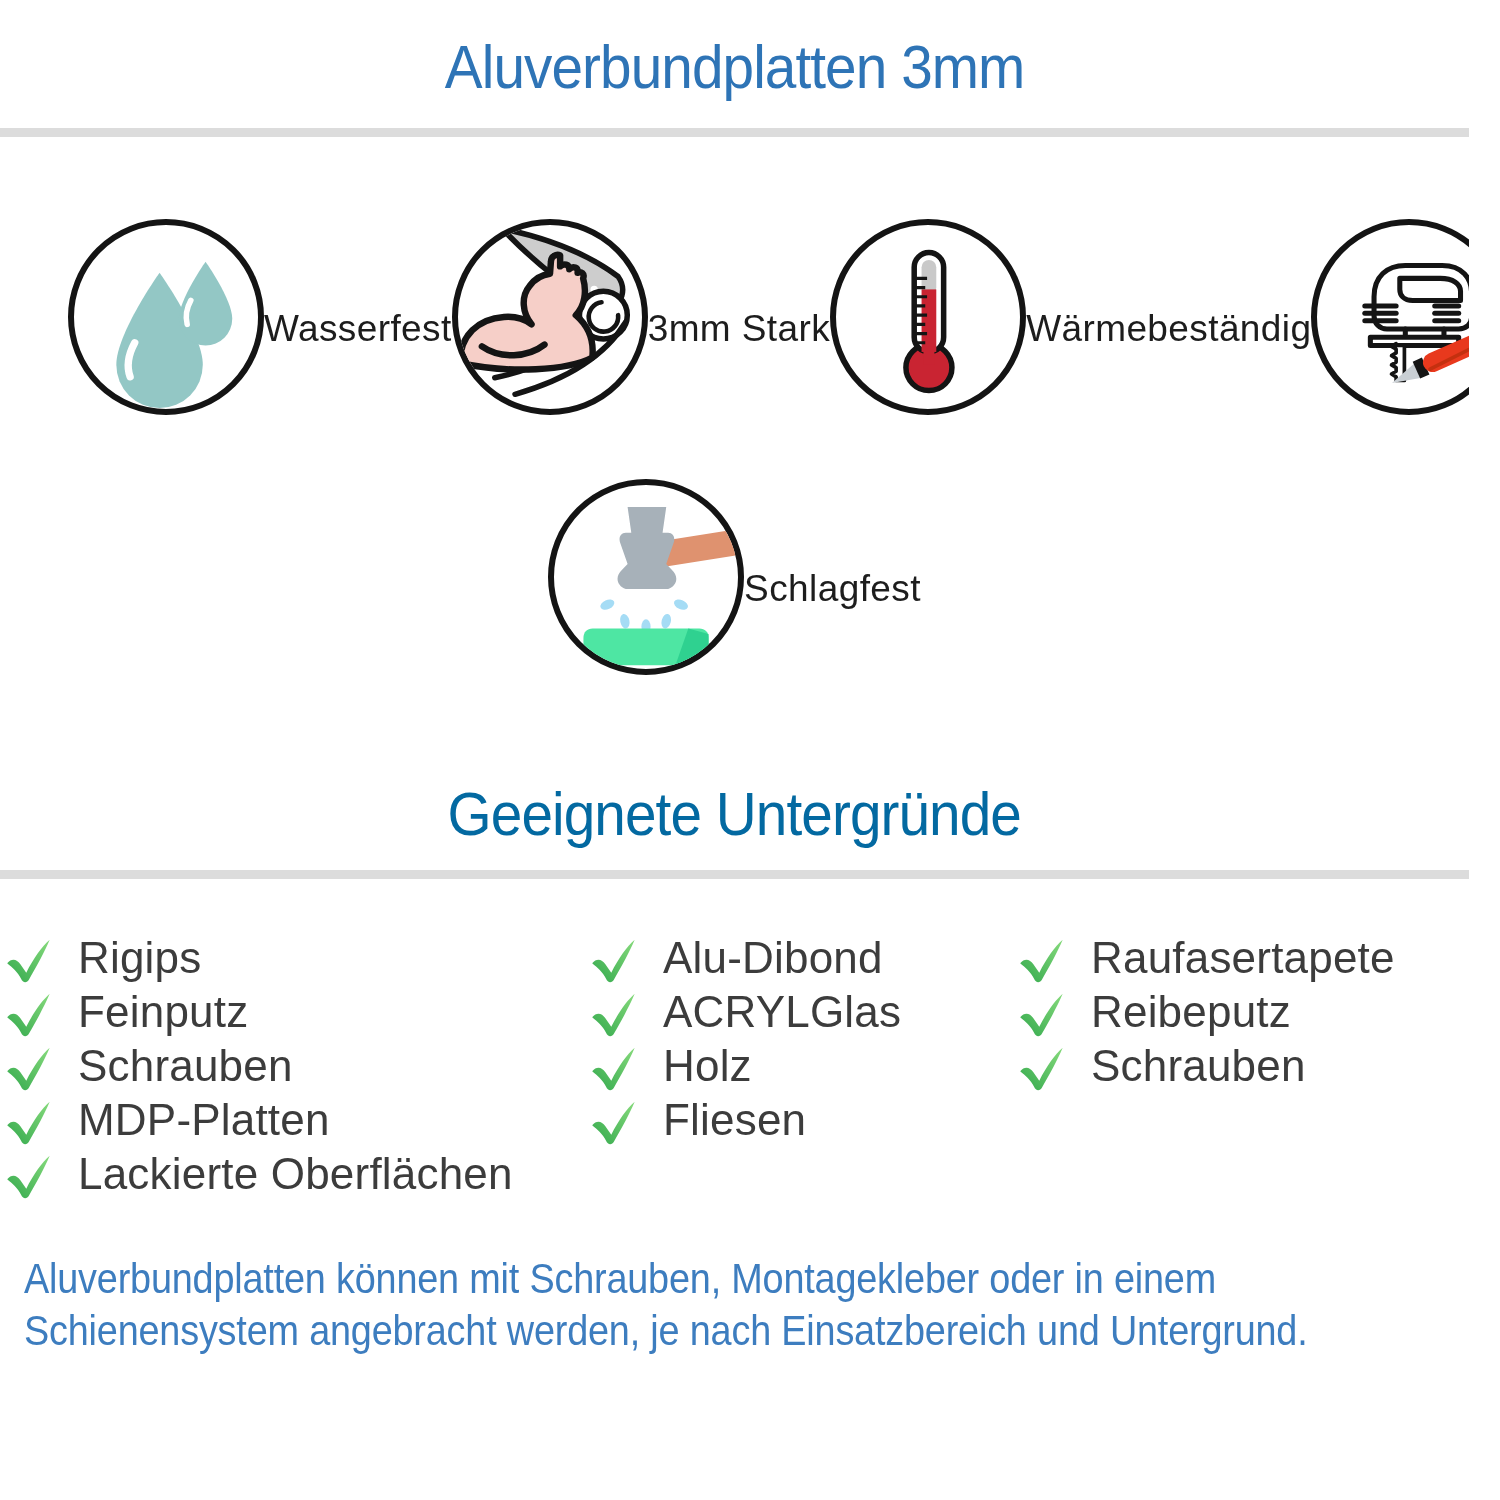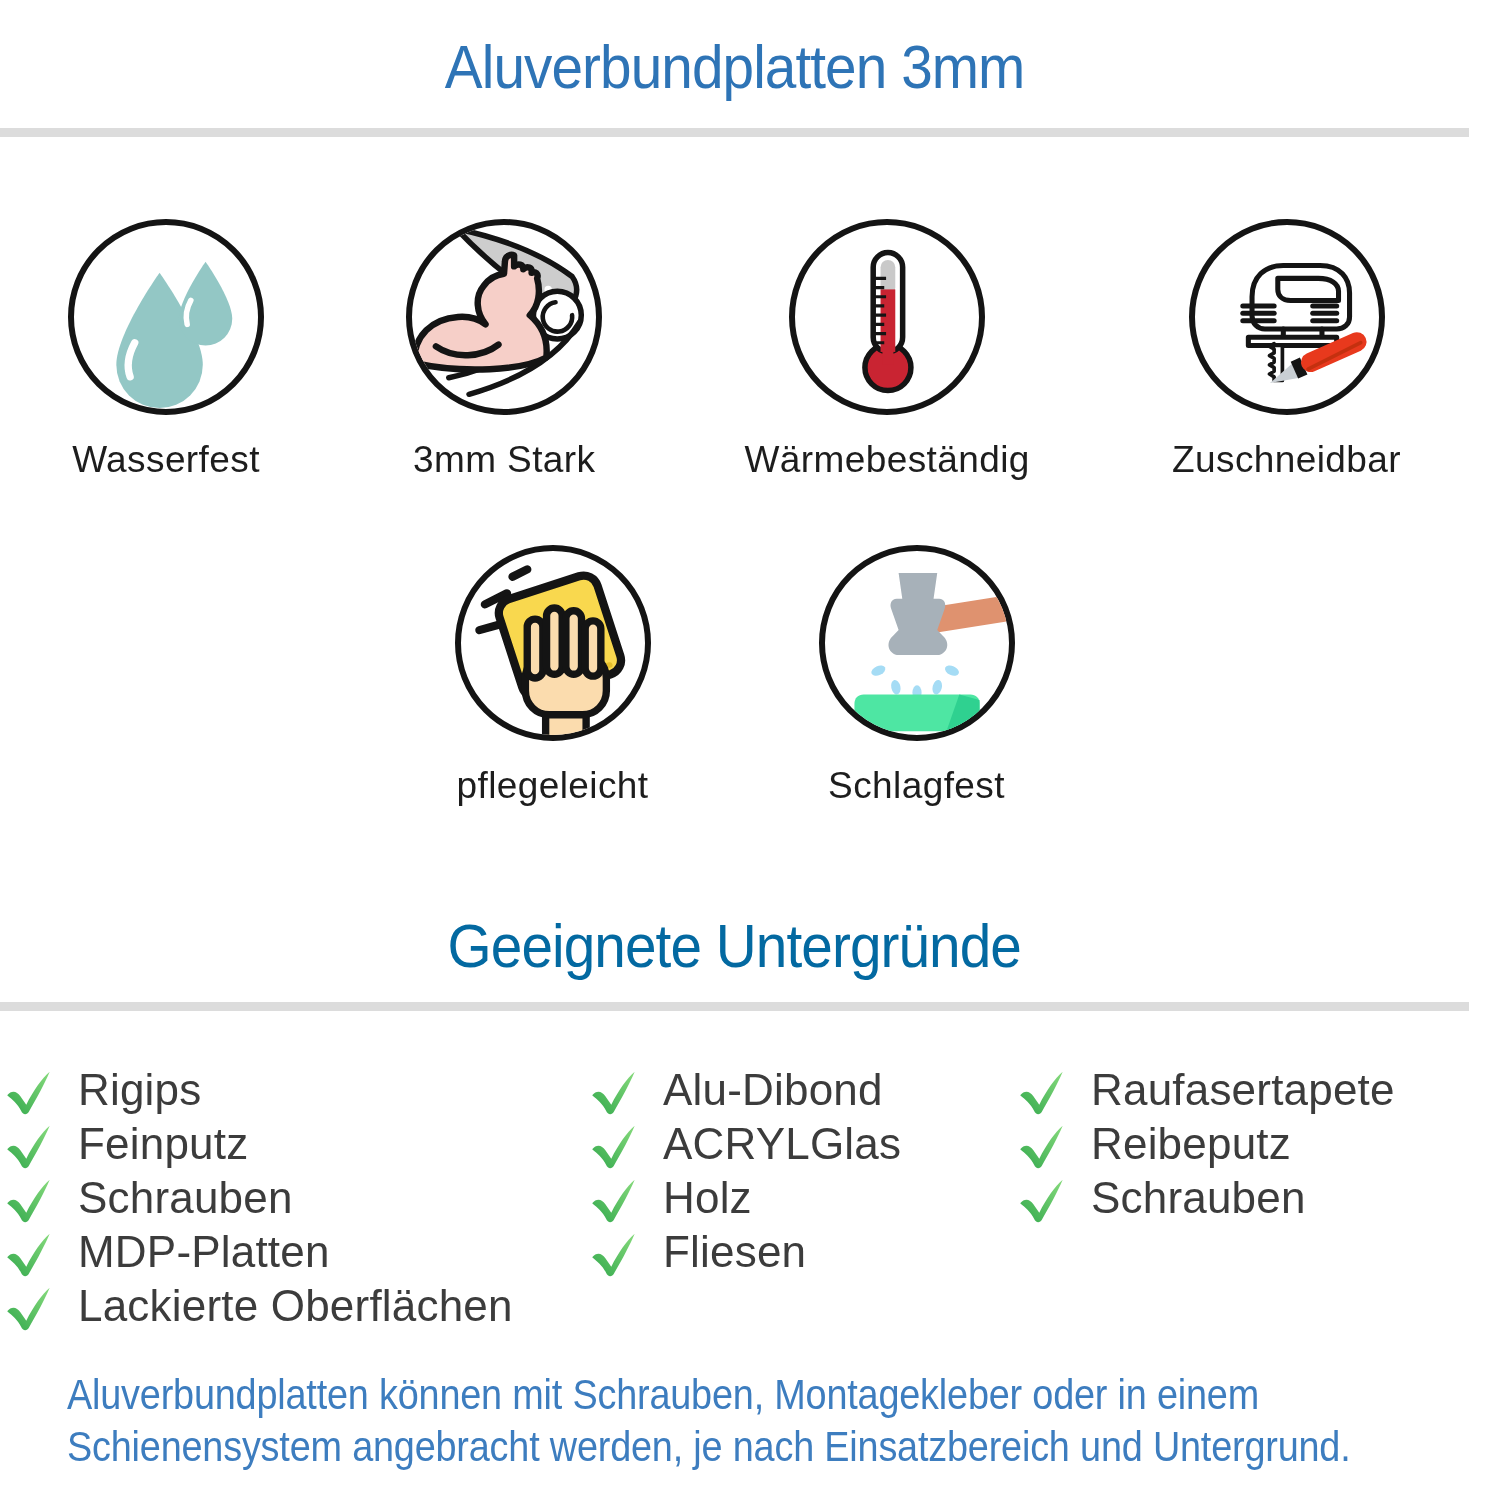--- a/index.html
+++ b/index.html
@@ -25,21 +25,21 @@
   }
   .heading.h1{margin-top:34px;color:#2e74b6;}
   .heading.h2{margin-top:106px;color:#0369a1;}
   .divider{height:9px;background:#dcdcdc;width:100%;}
   .divider.d1{margin-top:27px;}
   .divider.d2{margin-top:22px;}
 
   .features{display:flex;}
   .features.row1{justify-content:space-between;padding:0 68px;margin-top:82px;}
   .features.row2{justify-content:center;gap:168px;margin-top:64px;}
-  .feature{display:flex;flex-direction:column;align-items:center;}
+  .feature{display:flex;flex-direction:row;align-items:center;}
   .circle{
     width:184px;height:184px;
     border:6px solid #141414;
     border-radius:50%;
     overflow:hidden;
     background:#fff;
   }
   .circle svg{width:100%;height:100%;display:block;}
   .feat-label{
     margin-top:24px;
@@ -54,21 +54,21 @@
   .sub-col{display:flex;flex-direction:column;}
   .sub-col.c1{width:585px;}
   .sub-col.c2{width:428px;}
   .sub-col.c3{flex:1;}
   .check-item{display:flex;align-items:center;gap:22px;height:54px;}
   .check-item .check{width:56px;height:52px;flex:0 0 auto;}
   .check-item .item-label{
     font-size:44px;color:#3c3c3c;white-space:nowrap;letter-spacing:0.2px;
   }
 
-  .footer{margin-top:36px;padding-left:67px;color:#3d7dbf;}
+  .footer{margin-top:52px;padding-left:24px;color:#3d7dbf;}
   .footer .cond-block{
     transform:scaleX(0.9);
     transform-origin:0 50%;
     width:1600px;
     font-size:42px;
     line-height:1.24;
     letter-spacing:-0.2px;
     white-space:nowrap;
   }
 </style>
@@ -172,42 +172,20 @@
           </g>
         </svg>
       </div>
       <div class="feat-label">Zuschneidbar</div>
     </div>
   </div>
 
   <div class="features row2">
 
 
-    <div class="feature">
-      <div class="circle">
-        <svg viewBox="0 0 200 200">
-          <path d="M26,58 L50,46" stroke="#141414" stroke-width="9" stroke-linecap="round"></path>
-          <path d="M20,86 L42,80" stroke="#141414" stroke-width="9" stroke-linecap="round"></path>
-          <path d="M56,28 L72,20" stroke="#141414" stroke-width="9" stroke-linecap="round"></path>
-          <g transform="rotate(-18 105 95)">
-            <rect x="52" y="38" width="112" height="112" rx="16" fill="#f9d84e" stroke="#141414" stroke-width="9"></rect>
-            <path d="M60,140 L150,140" stroke="#e3bd2a" stroke-width="6" stroke-linecap="round"></path>
-          </g>
-          <g fill="#fbdcae" stroke="#141414" stroke-width="8">
-            <path d="M92,204 L92,158 L136,158 L136,204 Z"></path>
-            <rect x="70" y="112" width="88" height="66" rx="26"></rect>
-            <rect x="72" y="74" width="17" height="64" rx="8.5"></rect>
-            <rect x="93" y="62" width="17" height="72" rx="8.5"></rect>
-            <rect x="114" y="65" width="17" height="69" rx="8.5"></rect>
-            <rect x="135" y="76" width="17" height="60" rx="8.5"></rect>
-          </g>
-        </svg>
-      </div>
-      <div class="feat-label">pflegeleicht</div>
-    </div>
 
     <div class="feature">
       <div class="circle">
         <svg viewBox="0 0 200 200">
           <g transform="rotate(-9 150 70)">
             <rect x="100" y="56" width="108" height="28" rx="14" fill="#df926f"></rect>
           </g>
           <path d="M80,24 L122,24 L118,52 L124,52 C130,52 132,58 130,63 L122,86 L128,92 C136,99 134,110 124,113 L78,113 C68,110 66,99 74,92 L80,86 L72,63 C70,58 72,52 78,52 L84,52 Z" fill="#a7b1b9"></path>
           <g fill="#a5dcf5">
             <ellipse cx="58" cy="130" rx="8" ry="5" transform="rotate(-24 58 130)"></ellipse>

